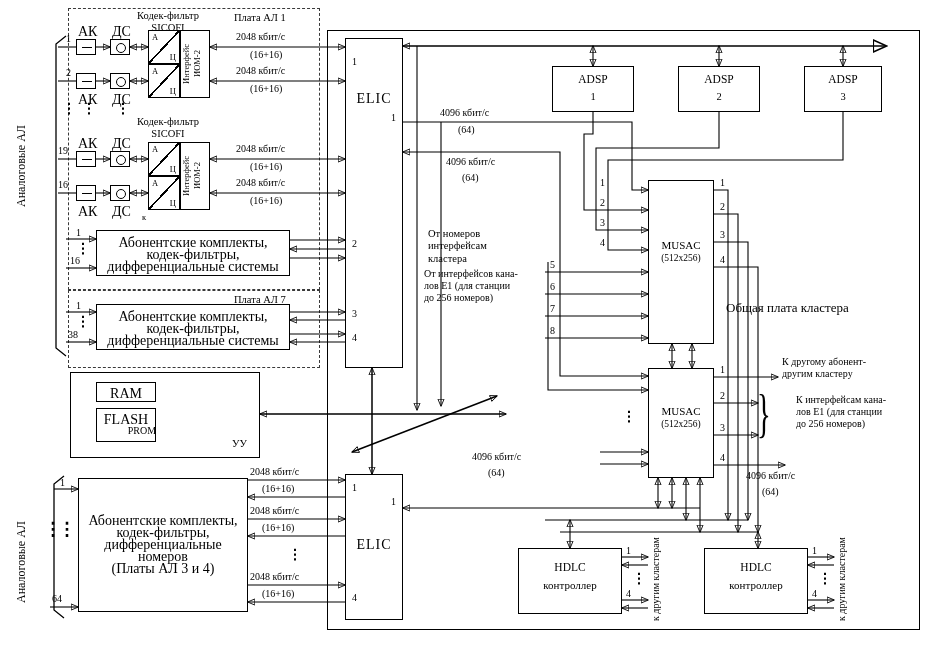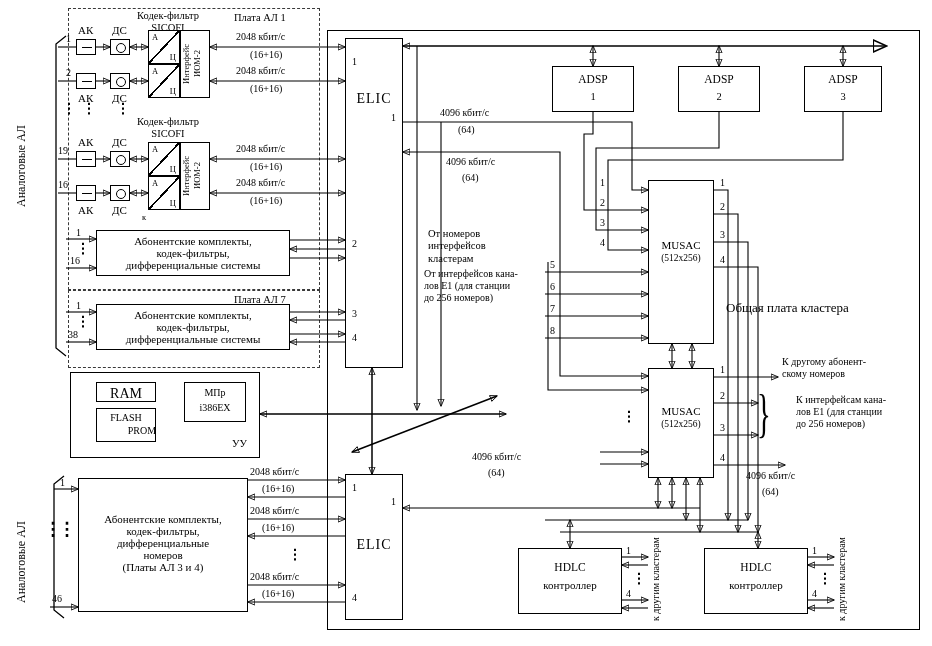--- a/index.html
+++ b/index.html
@@ -3,21 +3,21 @@
 <meta charset="utf-8">
 <style>
   html,body{margin:0;padding:0;background:#fff}
   .stage{position:relative;width:932px;height:646px;background:#fff;
          font-family:"Liberation Serif","DejaVu Serif",serif;color:#000;overflow:hidden}
   .b{position:absolute;border:1px solid #000;box-sizing:border-box;background:#fff}
   .nb{background:transparent}
   .db{position:absolute;border:1px dashed #3a3a3a;box-sizing:border-box}
   .t{position:absolute;font-size:10.5px;line-height:1.18;white-space:nowrap}
   .c{text-align:center}
-  .sm{font-size:11px}
+  .sm{font-size:14px}
   .xs{font-size:8.5px}
   .pn{position:absolute;font-size:10px;line-height:1;white-space:nowrap}
   .v{writing-mode:vertical-rl;transform:rotate(180deg);text-align:center}
   .dots{position:absolute;font-size:14px;font-weight:700;line-height:1}
   .wires{position:absolute;left:0;top:0}
   .wires path{stroke:#000;stroke-width:1.1;fill:none}
   .wires .w14{stroke-width:1.5}
   .adc{background:linear-gradient(to bottom right,#fff 48%,#000 48%,#000 52%,#fff 52%)}
   .blk{display:block}
 </style>
@@ -246,40 +246,36 @@
   </div>
   <div class="pn" style="left:76px;top:301px">1</div>
   <div class="dots" style="left:76px;top:315px">⋮</div>
   <div class="pn" style="left:68px;top:330px">38</div>
 
   <div class="b" style="left:70px;top:372px;width:190px;height:86px"></div>
   <div class="b" style="left:96px;top:382px;width:60px;height:20px">
     <div class="t c" style="left:0;top:3px;width:58px;font-size:14px">RAM</div>
     </div>
   <div class="b" style="left:96px;top:408px;width:60px;height:34px">
-    <div class="t c" style="left:0;top:3px;width:58px;font-size:10px">FLASH</div>
+    <div class="t c" style="left:0;top:3px;width:58px;font-size:14px">FLASH</div>
     <div class="t c" style="left:16px;top:16px;width:58px;font-size:10px">PROM</div>
-    </div>
-  <div class="b" style="left:184px;top:382px;width:62px;height:40px">
-    <div class="t c" style="left:0;top:4px;width:60px;font-size:10px">МПр</div>
-    <div class="t c" style="left:0;top:19px;width:60px;font-size:10px">i386EX</div>
     </div>
   <div class="t" style="left:232px;top:438px">УУ</div>
 
   <div class="b" style="left:78px;top:478px;width:170px;height:134px">
     <div class="t sm c" style="left:0;top:34px;width:168px">Абонентские комплекты,</div>
     <div class="t sm c" style="left:0;top:46px;width:168px">кодек-фильтры,</div>
     <div class="t sm c" style="left:0;top:58px;width:168px">дифференциальные</div>
     <div class="t sm c" style="left:0;top:70px;width:168px">номеров</div>
     <div class="t sm c" style="left:0;top:82px;width:168px">(Платы АЛ 3 и 4)</div>
   </div>
   <div class="pn" style="left:60px;top:478px">1</div>
   <div class="dots" style="left:44px;top:520px;font-size:18px">⋮</div>
   <div class="dots" style="left:58px;top:520px;font-size:18px">⋮</div>
-  <div class="pn" style="left:52px;top:594px">46</div>
+  <div class="pn" style="left:52px;top:594px">64</div>
 
   <div class="t" style="left:250px;top:466px;font-size:10px">2048 кбит/с</div>
   <div class="t" style="left:262px;top:483px;font-size:10px">(16+16)</div>
   <div class="t" style="left:250px;top:505px;font-size:10px">2048 кбит/с</div>
   <div class="t" style="left:262px;top:522px;font-size:10px">(16+16)</div>
   <div class="dots" style="left:288px;top:548px">⋮</div>
   <div class="t" style="left:250px;top:571px;font-size:10px">2048 кбит/с</div>
   <div class="t" style="left:262px;top:588px;font-size:10px">(16+16)</div>
 
   <div class="b" style="left:345px;top:38px;width:58px;height:330px">
@@ -328,22 +324,22 @@
   <div class="pn" style="left:550px;top:282px">6</div>
   <div class="pn" style="left:550px;top:304px">7</div>
   <div class="pn" style="left:550px;top:326px">8</div>
   <div class="pn" style="left:720px;top:178px">1</div>
   <div class="pn" style="left:720px;top:202px">2</div>
   <div class="pn" style="left:720px;top:230px">3</div>
   <div class="pn" style="left:720px;top:255px">4</div>
 
   <div class="t" style="left:428px;top:228px">
     <span class="blk">От номеров</span>
-    <span class="blk">интерфейсов</span>
-    <span class="blk">кластерам</span>
+    <span class="blk">интерфейсам</span>
+    <span class="blk">кластера</span>
     </div>
   <div class="t" style="left:424px;top:268px;font-size:10px">
     <span class="blk">От интерфейсов кана-</span>
     <span class="blk">лов E1 (для станции</span>
     <span class="blk">до 256 номеров)</span>
     </div>
 
   <div class="t" style="left:726px;top:300px;font-size:13px">Общая плата кластера</div>
 
   <div class="b" style="left:648px;top:368px;width:66px;height:110px">
@@ -351,21 +347,21 @@
     <div class="t c" style="left:0;top:50px;width:64px;font-size:9.5px">(512x256)</div>
     </div>
   <div class="dots" style="left:622px;top:410px">⋮</div>
   <div class="pn" style="left:720px;top:365px">1</div>
   <div class="pn" style="left:720px;top:391px">2</div>
   <div class="pn" style="left:720px;top:423px">3</div>
   <div class="pn" style="left:720px;top:453px">4</div>
 
   <div class="t" style="left:782px;top:356px;font-size:10px">
     <span class="blk">К другому абонент-</span>
-    <span class="blk">скому номеров</span>
+    <span class="blk">другим кластеру</span>
     </div>
   <div class="t" style="left:757px;top:386px;font-size:52px;line-height:56px;transform:scaleX(.55);transform-origin:left center">}</div>
   <div class="t" style="left:796px;top:394px;font-size:10px">
     <span class="blk">К интерфейсам кана-</span>
     <span class="blk">лов E1 (для станции</span>
     <span class="blk">до 256 номеров)</span>
     </div>
   <div class="t" style="left:746px;top:470px;font-size:10px">4096 кбит/с</div>
   <div class="t" style="left:762px;top:486px;font-size:10px">(64)</div>
 

